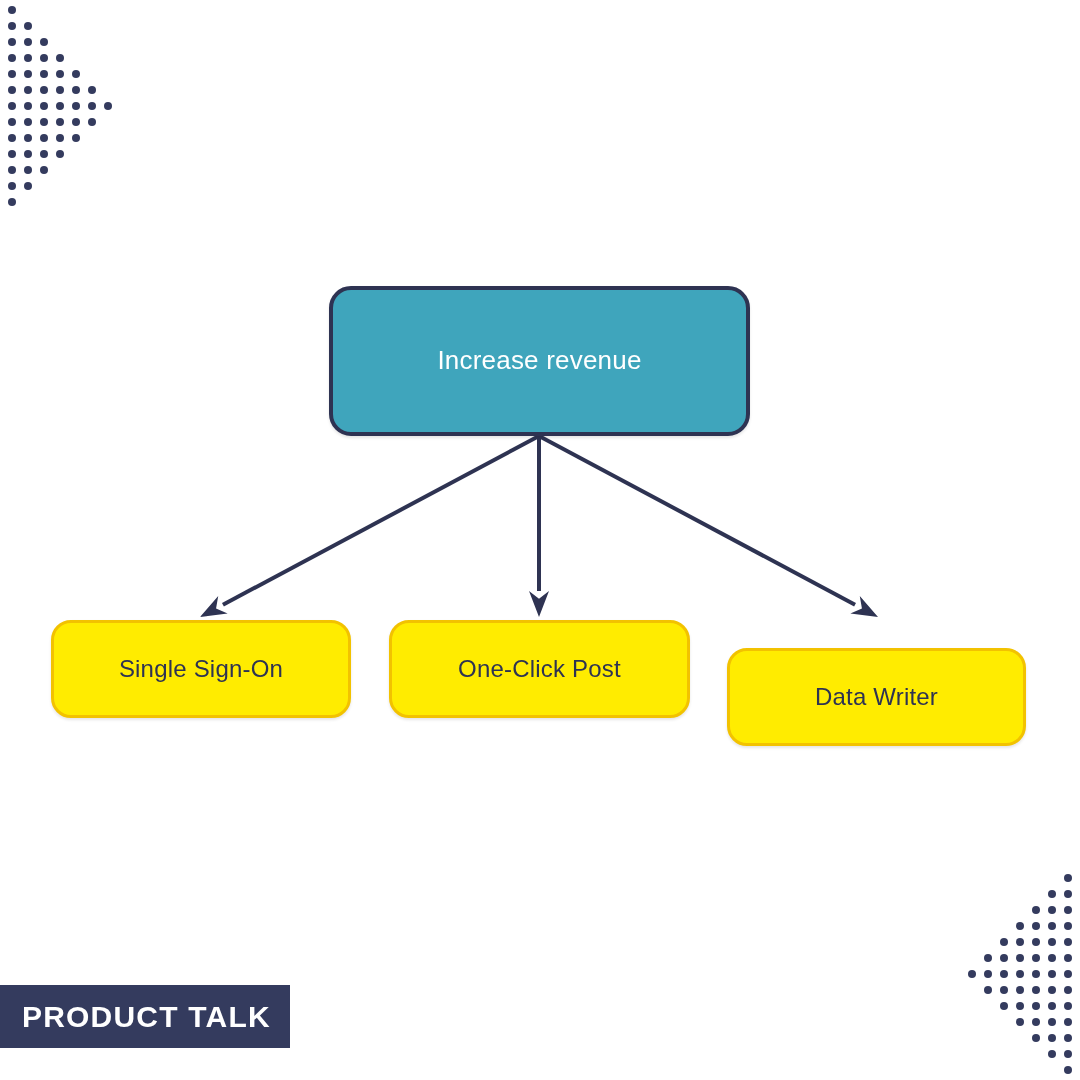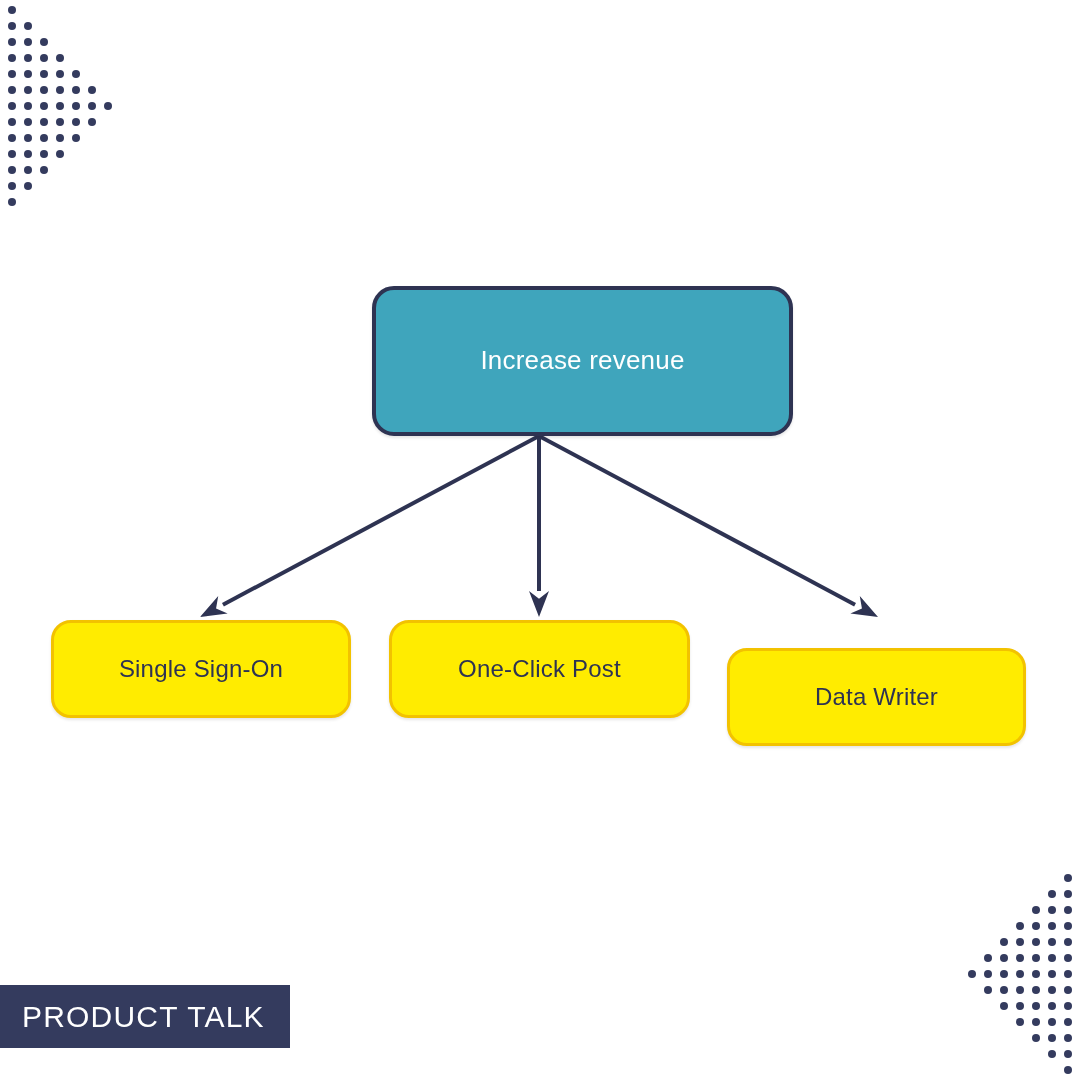--- a/index.html
+++ b/index.html
@@ -64,21 +64,20 @@
 
   #node-goal {
     left: 329px;
     top: 286px;
     width: 421px;
     height: 150px;
     background: #3FA5BC;
     border: 4px solid #2E3352;
     border-radius: 22px;
     box-shadow: 0 2px 3px rgba(0,0,0,0.10);
-    margin-left: 43px;
   }
   #node-goal .node-label {
     color: #ffffff;
     font-size: 26px;
     font-weight: 400;
   }
 
   .node-opportunity {
     background: #FFEC00;
     border: 3px solid #F2C200;
@@ -102,21 +101,21 @@
     top: 985px;
     width: 290px;
     height: 63px;
     background: #343B5E;
     display: flex;
     align-items: center;
   }
   #footer-badge-label {
     color: #ffffff;
     font-size: 30px;
-    font-weight: 400;
+    font-weight: 700;
     letter-spacing: 1.2px;
     padding-left: 22px;
   }
 </style>
 </head>
 <body>
 
 <div id="canvas">
 
   <svg class="dots" id="dots-top-left" viewBox="0 0 240 240" xmlns="http://www.w3.org/2000/svg">

